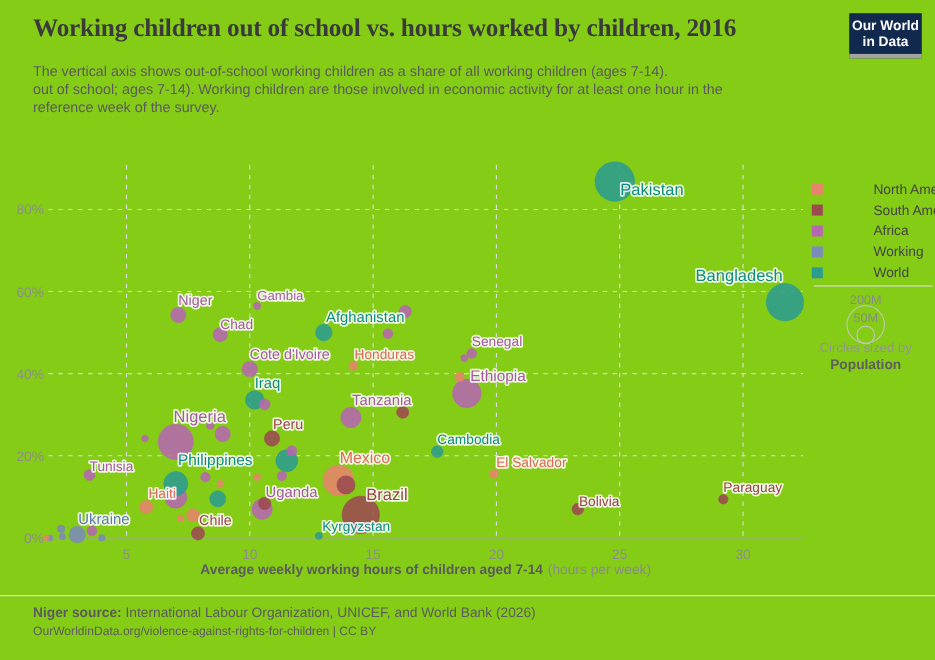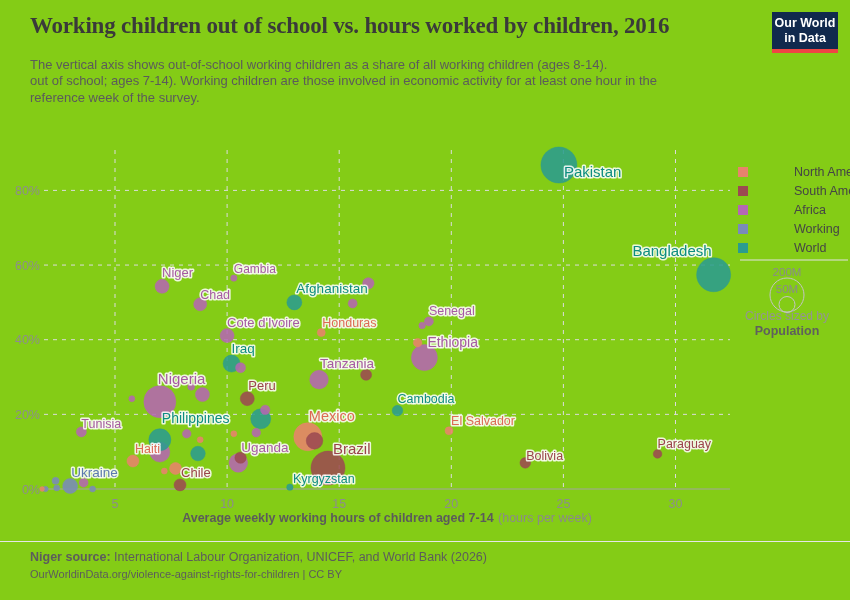--- a/index.html
+++ b/index.html
@@ -1,21 +1,21 @@
 <!DOCTYPE html>
 <html><head>
 <meta charset="utf-8">
 <style>
   html,body{margin:0;padding:0;background:#fff;}
   .page{position:relative;width:850px;height:600px;background:#84cc16;overflow:hidden;
         font-family:"Liberation Sans",sans-serif;}
   .title{position:absolute;left:30px;top:13px;font-family:"Liberation Serif",serif;
          font-weight:700;font-size:23px;color:#3a3a3a;letter-spacing:-0.2px;white-space:nowrap;}
   .logo{position:absolute;left:772px;top:12px;width:66px;background:#11294d;
-        border-bottom:4px solid #ef4444;color:#fff;text-align:center;
+        border-bottom:4px solid #a3a3a3;color:#fff;text-align:center;
         font-size:12.5px;font-weight:700;line-height:15px;padding:4px 0 3px 0;cursor:pointer;}
   .subtitle{position:absolute;left:30px;top:57px;font-size:13px;line-height:16.3px;
             color:#5b5b5b;white-space:nowrap;}
   .yaxis-title{position:absolute;left:30px;top:138px;font-size:12.5px;font-weight:600;color:#555;}
   svg.chart{position:absolute;left:0;top:0;}
   svg text{font-family:"Liberation Sans",sans-serif;}
   .tick{font-size:12.5px;fill:#8d8d8d;}
   .plabel{paint-order:stroke;stroke:#ffffff;stroke-width:3px;stroke-linejoin:round;stroke-opacity:.85;}
   .legend{position:absolute;left:738px;top:163px;}
   .legend-row{display:flex;align-items:center;height:18.8px;cursor:pointer;gap:40px;}
@@ -35,21 +35,21 @@
 <div class="page">
 
   <div class="title">Working children out of school vs. hours worked by children, 2016</div>
 
   <div class="logo">
     <div>Our World</div>
     <div>in Data</div>
   </div>
 
   <div class="subtitle">
-    <div>The vertical axis shows out-of-school working children as a share of all working children (ages 8-14).</div>
+    <div>The vertical axis shows out-of-school working children as a share of all working children (ages 7-14).</div>
     <div>out of school; ages 7-14). Working children are those involved in economic activity for at least one hour in the</div>
     <div>reference week of the survey.</div>
   </div>
 
 
   <svg class="chart" id="chart-svg" width="850" height="600">
 
     <g>
       <line x1="740" y1="260" x2="848" y2="260" stroke="#e2e2e2" stroke-width="1"></line>
       <text x="787" y="276" text-anchor="middle" class="size-num">200M</text>

